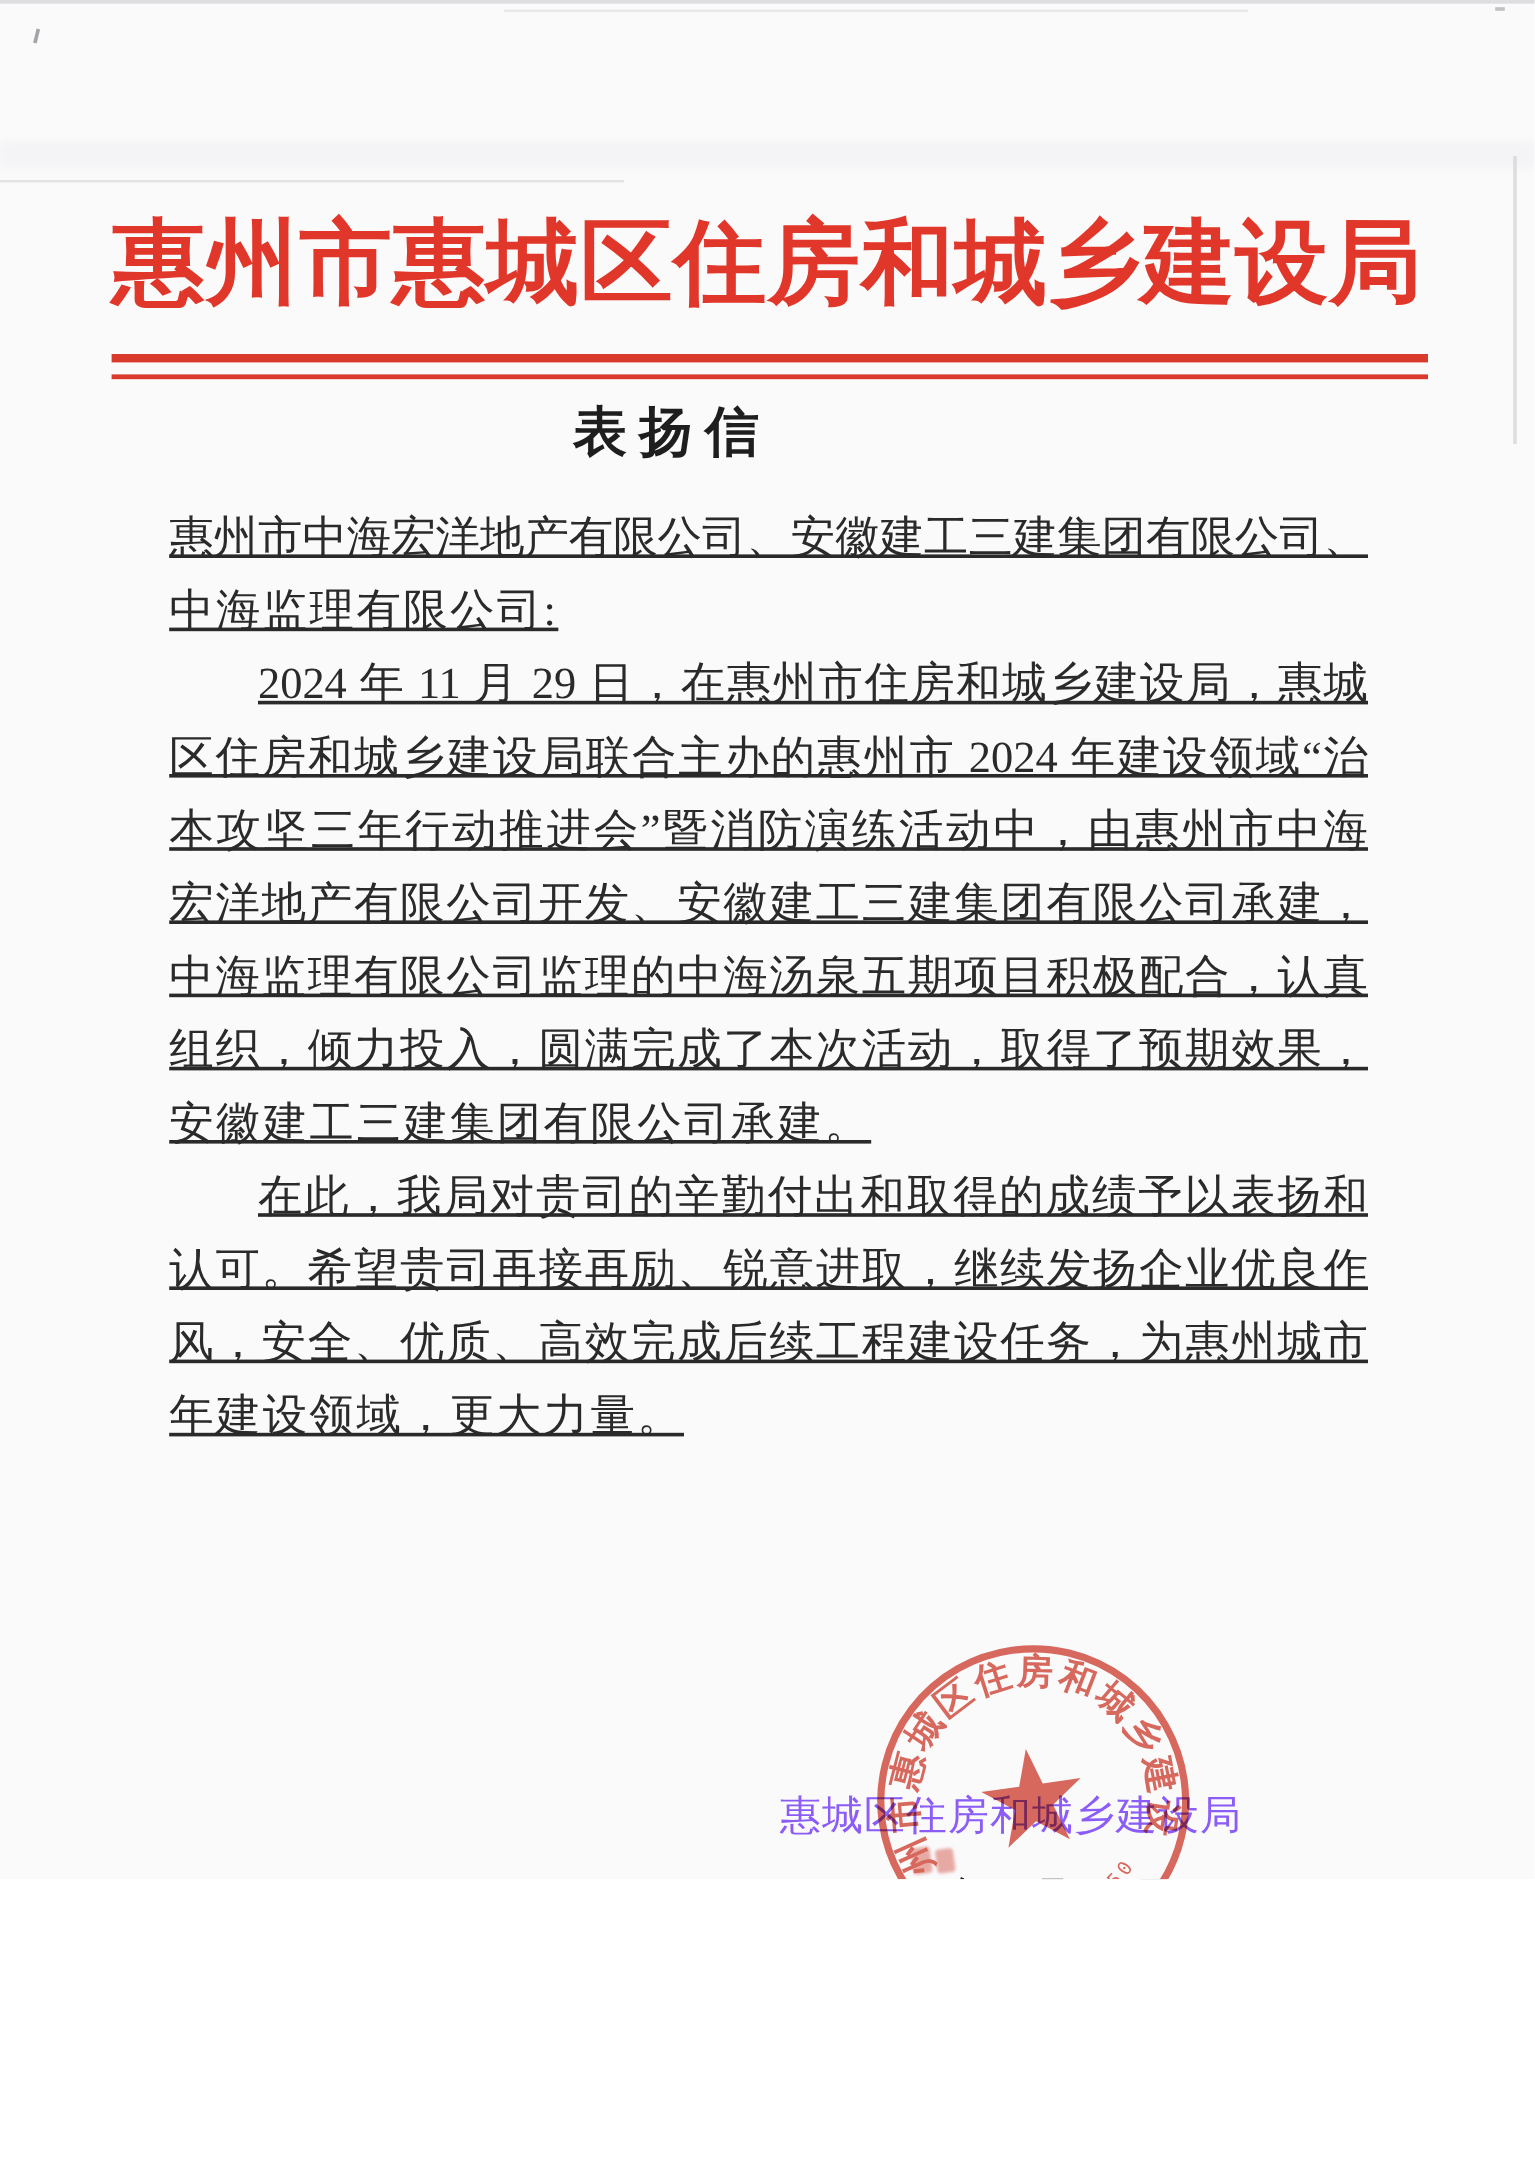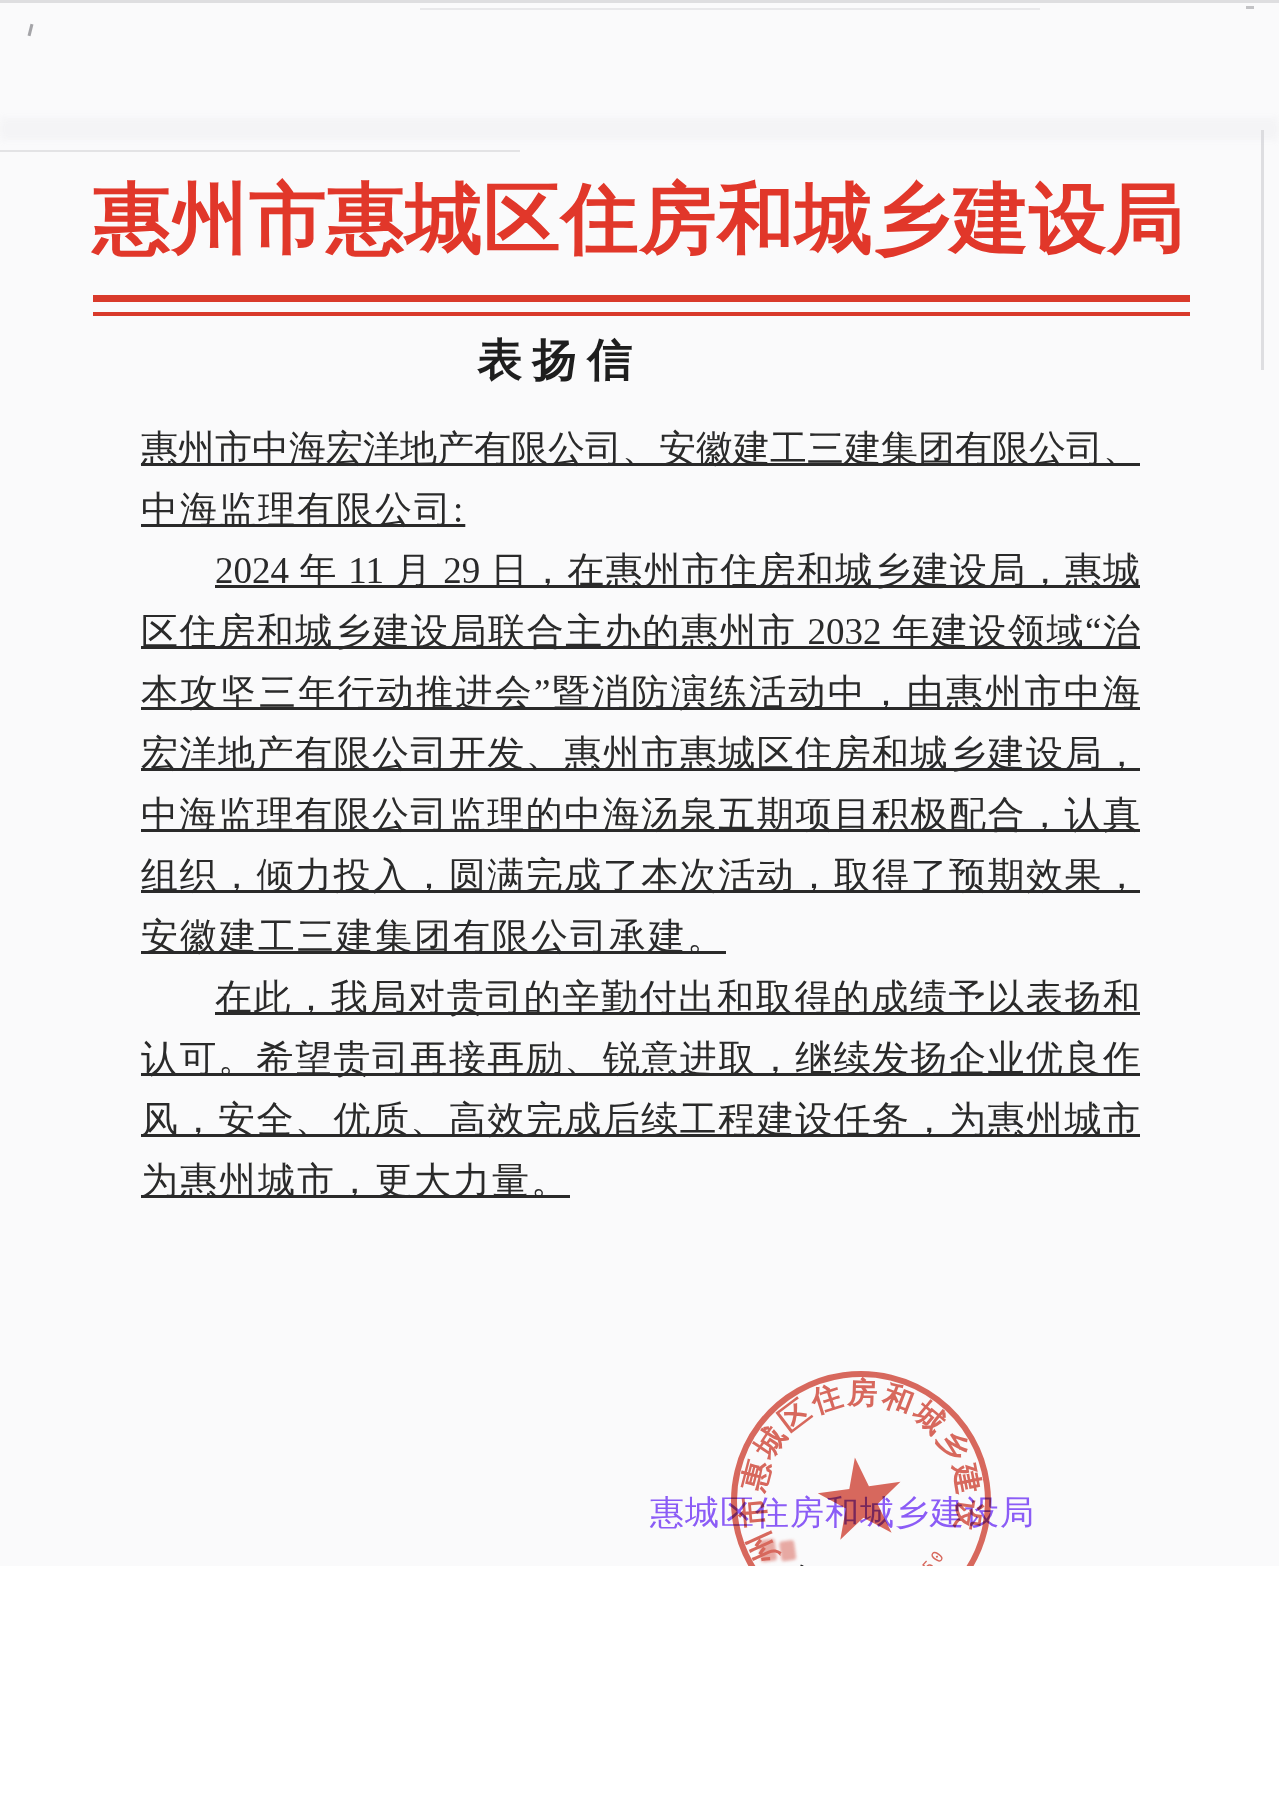--- a/index.html
+++ b/index.html
@@ -84,30 +84,30 @@
   <div class="header-title" style="color:#e1372a;">惠州市惠城区住房和城乡建设局</div>
   <div class="rule rule-thick-top" style="background:#d93a2b;"></div>
   <div class="rule rule-thin-top" style="background:#d93a2b;"></div>
 
   <div class="letter-title">表扬信</div>
 
   <div class="body-text">
     <div class="line fill">惠州市中海宏洋地产有限公司、安徽建工三建集团有限公司、</div>
     <div class="line left">中海监理有限公司:</div>
     <div class="line fill indent">2024 年 11 月 29 日，在惠州市住房和城乡建设局，惠城</div>
-    <div class="line fill">区住房和城乡建设局联合主办的惠州市 2032 年建设领域“治</div>
+    <div class="line fill">区住房和城乡建设局联合主办的惠州市 2024 年建设领域“治</div>
     <div class="line fill">本攻坚三年行动推进会”暨消防演练活动中，由惠州市中海</div>
-    <div class="line fill">宏洋地产有限公司开发、惠州市惠城区住房和城乡建设局，</div>
+    <div class="line fill">宏洋地产有限公司开发、安徽建工三建集团有限公司承建，</div>
     <div class="line fill">中海监理有限公司监理的中海汤泉五期项目积极配合，认真</div>
     <div class="line fill">组织，倾力投入，圆满完成了本次活动，取得了预期效果，</div>
     <div class="line left">安徽建工三建集团有限公司承建。</div>
     <div class="line fill indent">在此，我局对贵司的辛勤付出和取得的成绩予以表扬和</div>
     <div class="line fill">认可。希望贵司再接再励、锐意进取，继续发扬企业优良作</div>
     <div class="line fill">风，安全、优质、高效完成后续工程建设任务，为惠州城市</div>
-    <div class="line left">为惠州城市，更大力量。</div>
+    <div class="line left">年建设领域，更大力量。</div>
   </div>
 
   <div class="sig-org">惠城区住房和城乡建设局</div>
   <div class="sig-date">2025 年 1 月 23 日</div>
 
   <svg class="seal" viewBox="0 0 350 350">
     <g transform="rotate(-8 175 175)" fill="#d5493a" stroke="none">
 
       <circle cx="175" cy="175" r="127" fill="none" stroke="#d5493a" stroke-width="6"></circle>
 

